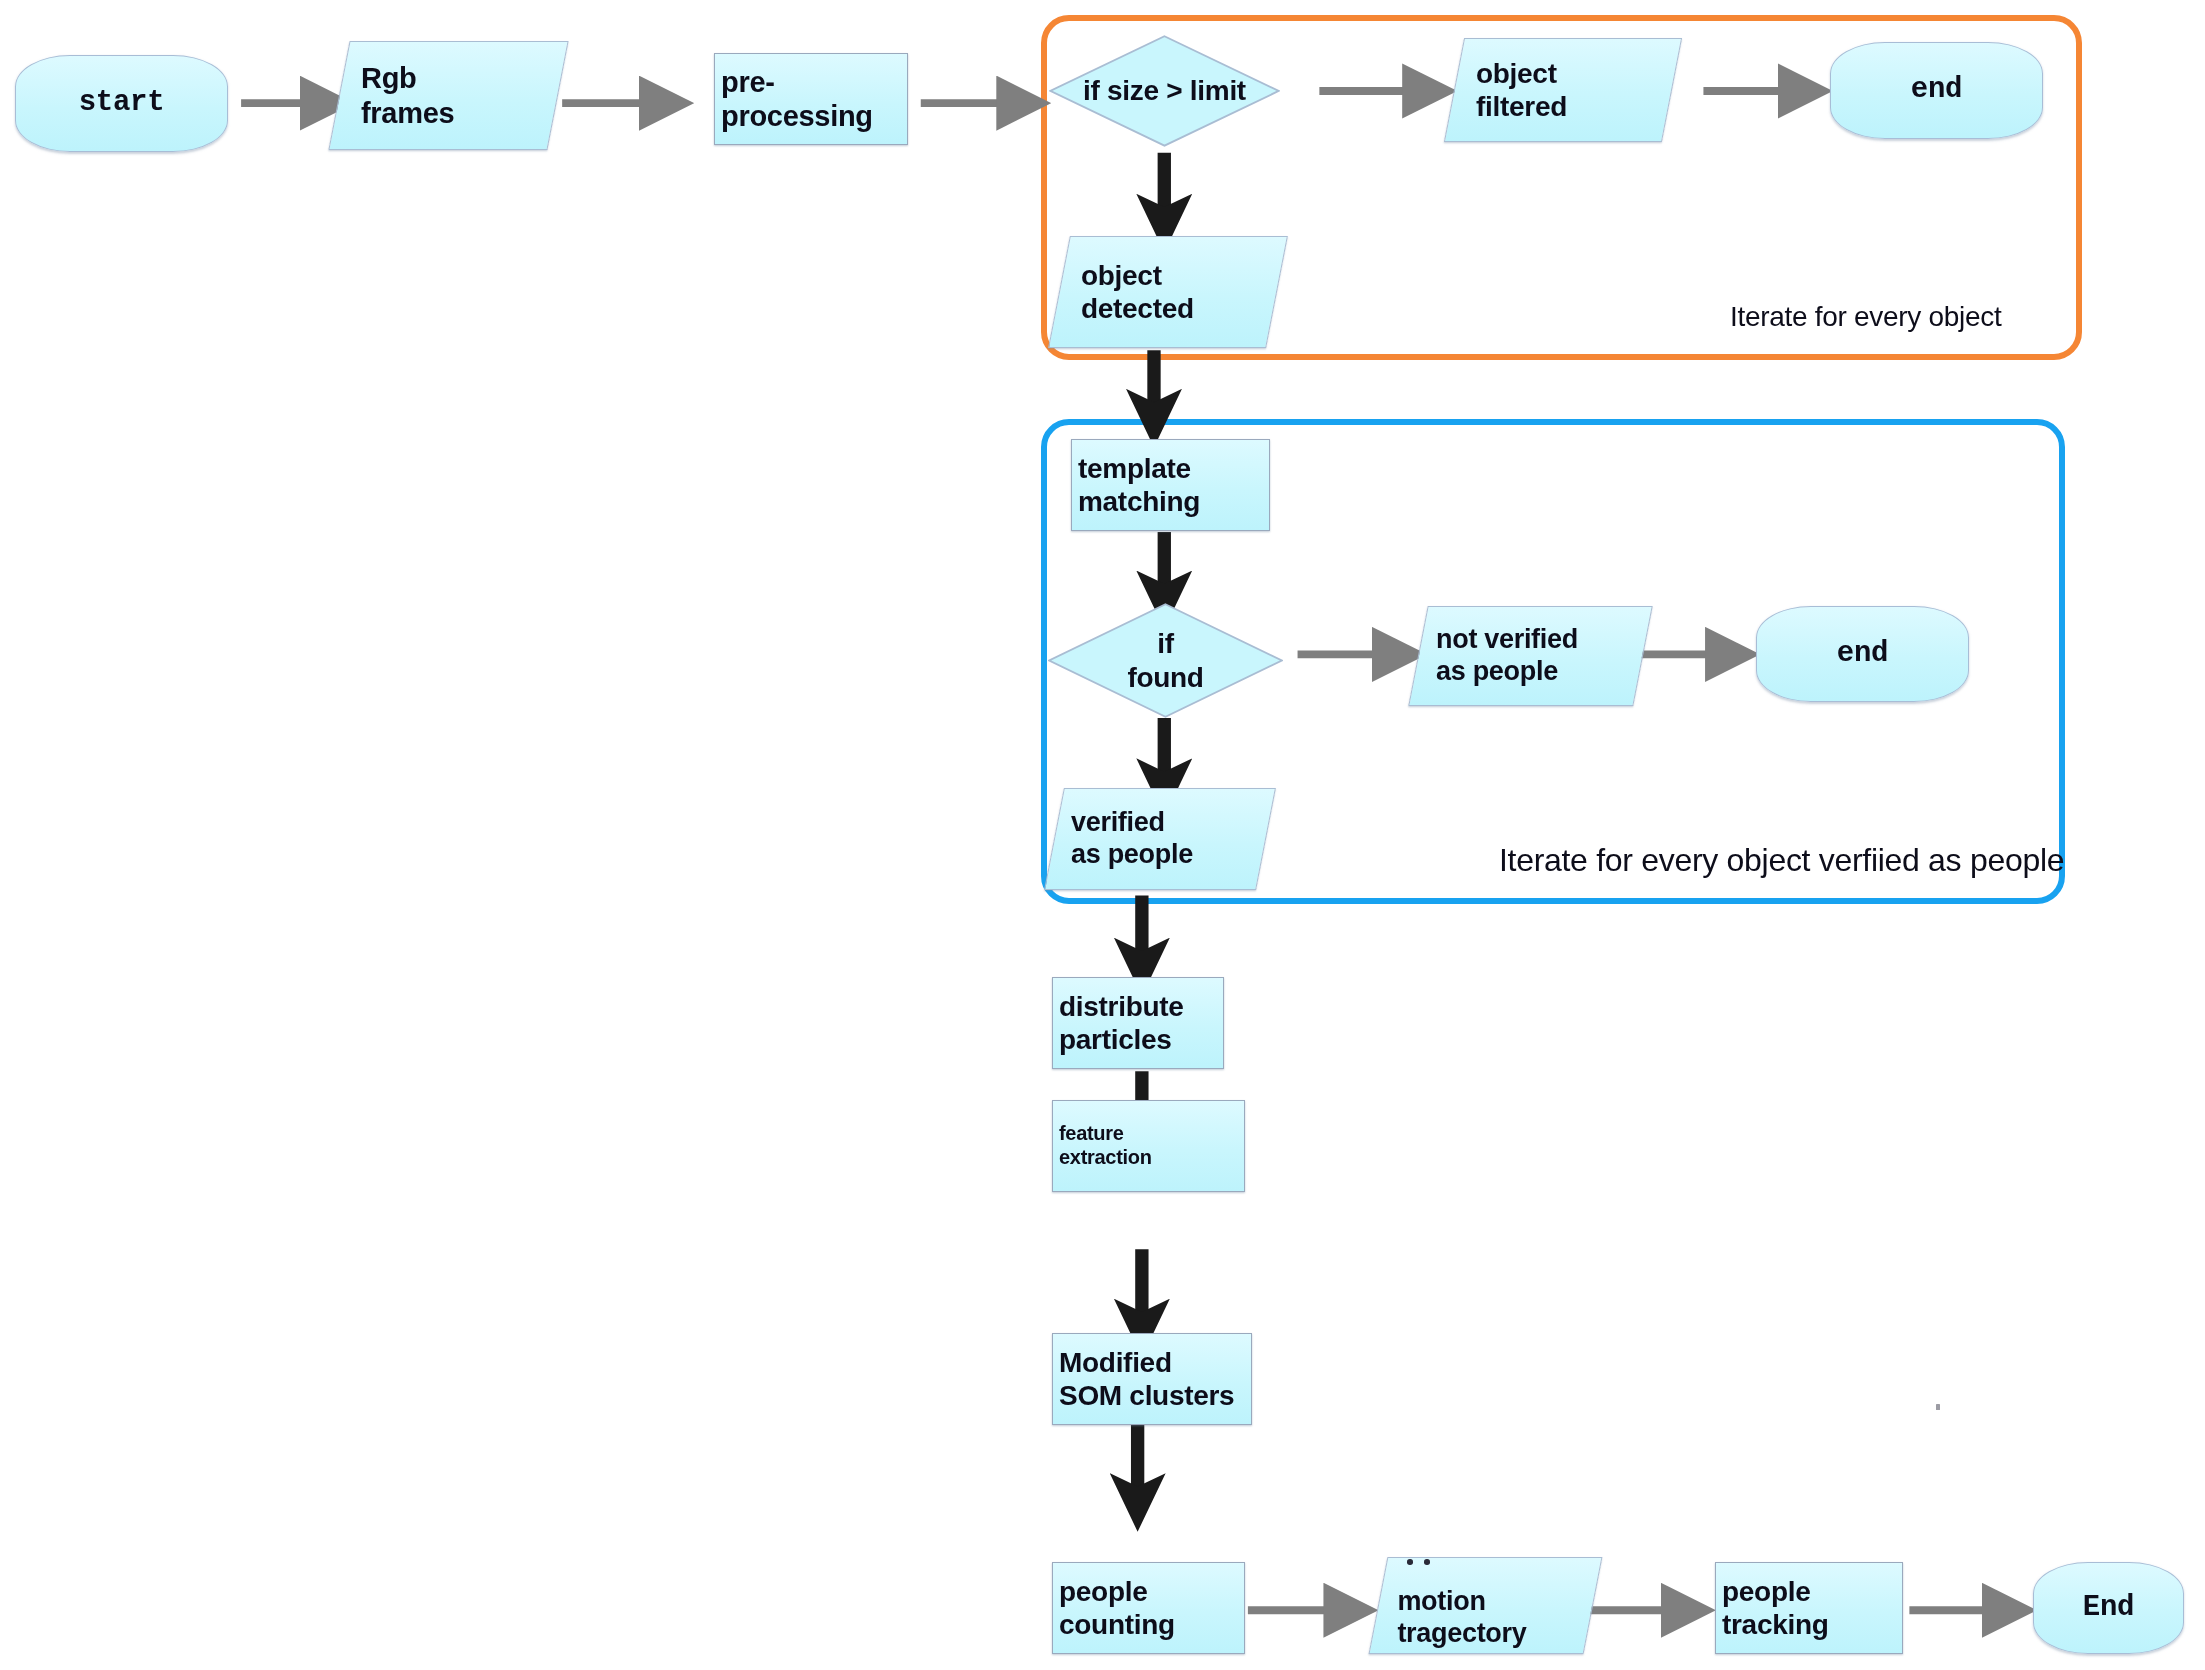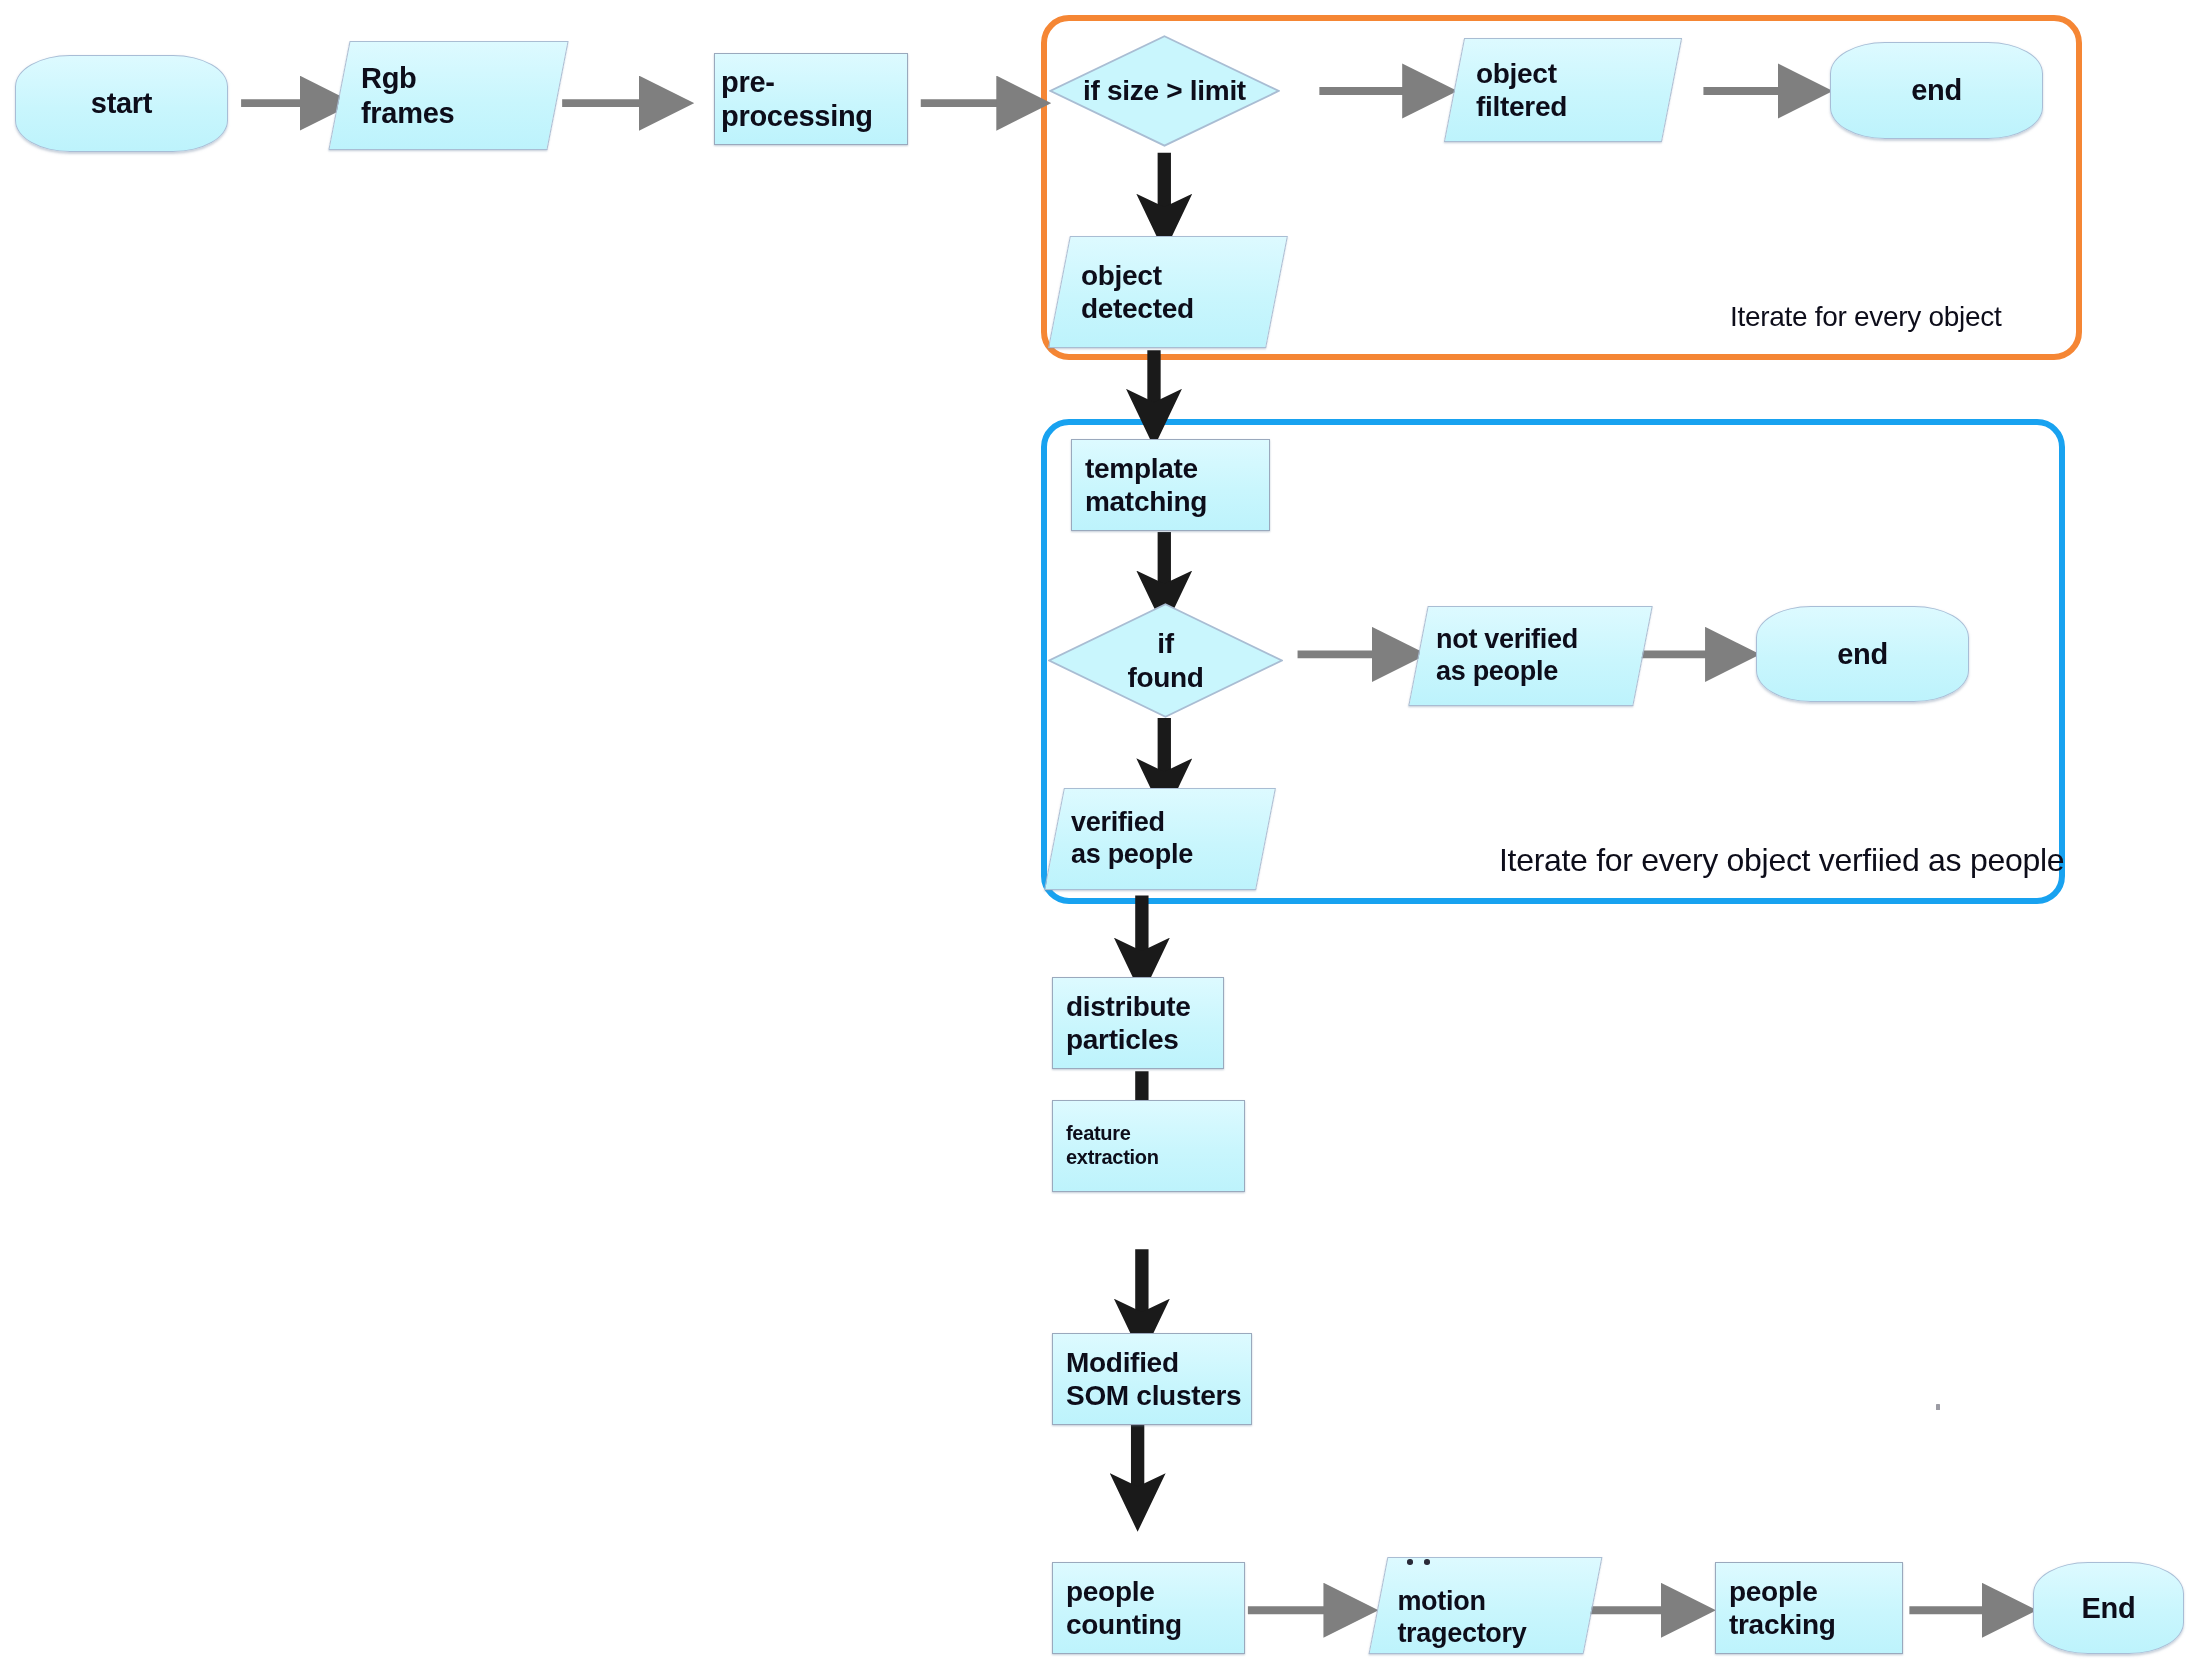--- a/index.html
+++ b/index.html
@@ -28,31 +28,32 @@
     font-weight: bold;
     font-family: "Liberation Sans", sans-serif;
     line-height: 1.18;
     white-space: pre-line;
     letter-spacing: -0.3px;
   }
   
   .proc {
     background: linear-gradient(180deg, #ddfaff 0%, #c9f6fd 55%, #bdf3fc 100%);
     border: 1.2px solid #9aa9bd;
-    padding-left: 13px;
+    padding-left: 6px;
     box-shadow: 0 1.2px 1.8px rgba(120,140,165,0.45);
   }
   
   .term {
     background: linear-gradient(180deg, #ddfaff 0%, #c9f6fd 55%, #bdf3fc 100%);
     border: 1.2px solid #a8bdd6;
     border-radius: 55px / 31.5px;
     justify-content: center;
     padding-left: 0;
     box-shadow: 0 1.8px 2.4px rgba(120,140,165,0.4);
+    font-family: Liberation Mono, monospace;
   }
   
   .data-shape {
     position: absolute;
     box-sizing: border-box;
   }
   .data-shape .skewbox {
     position: absolute;
     inset: 0;
     background: linear-gradient(180deg, #ddfaff 0%, #c9f6fd 55%, #bdf3fc 100%);

